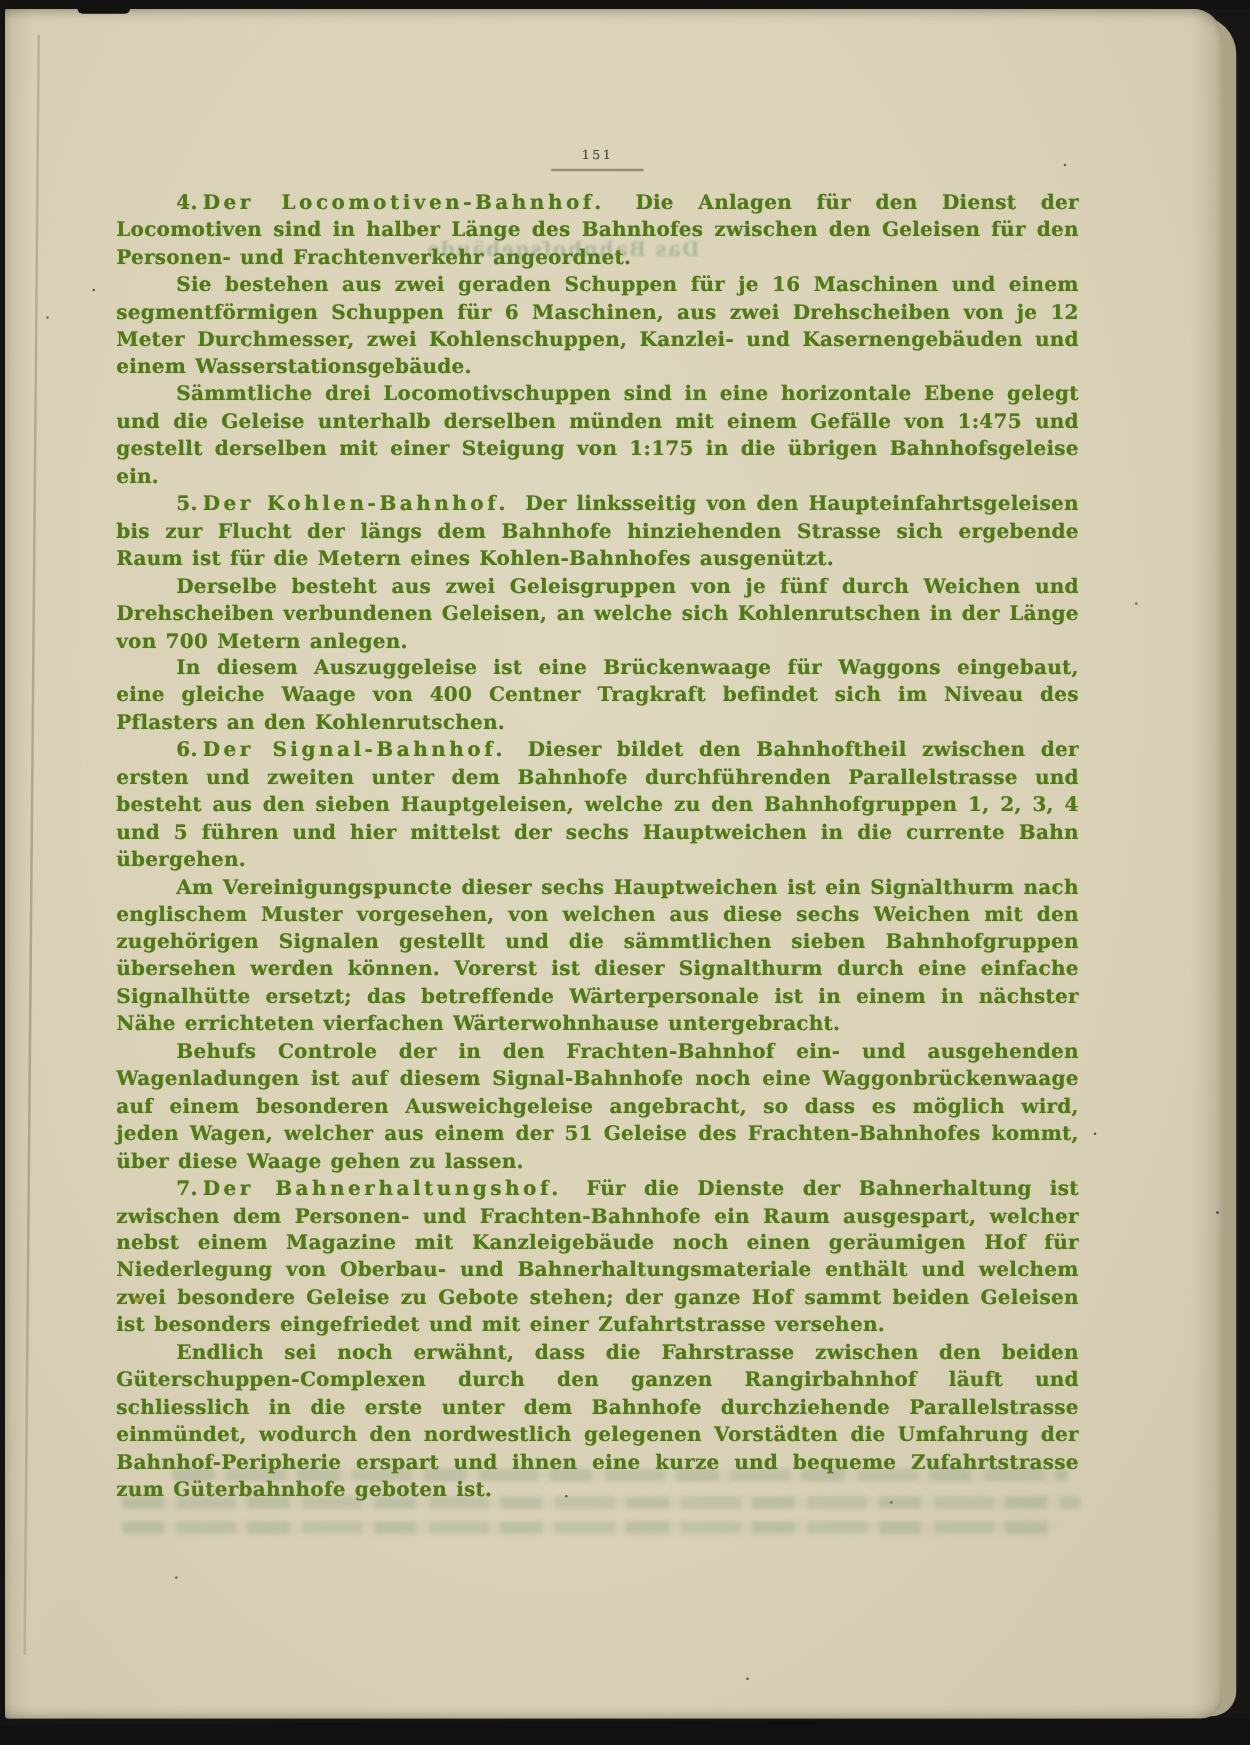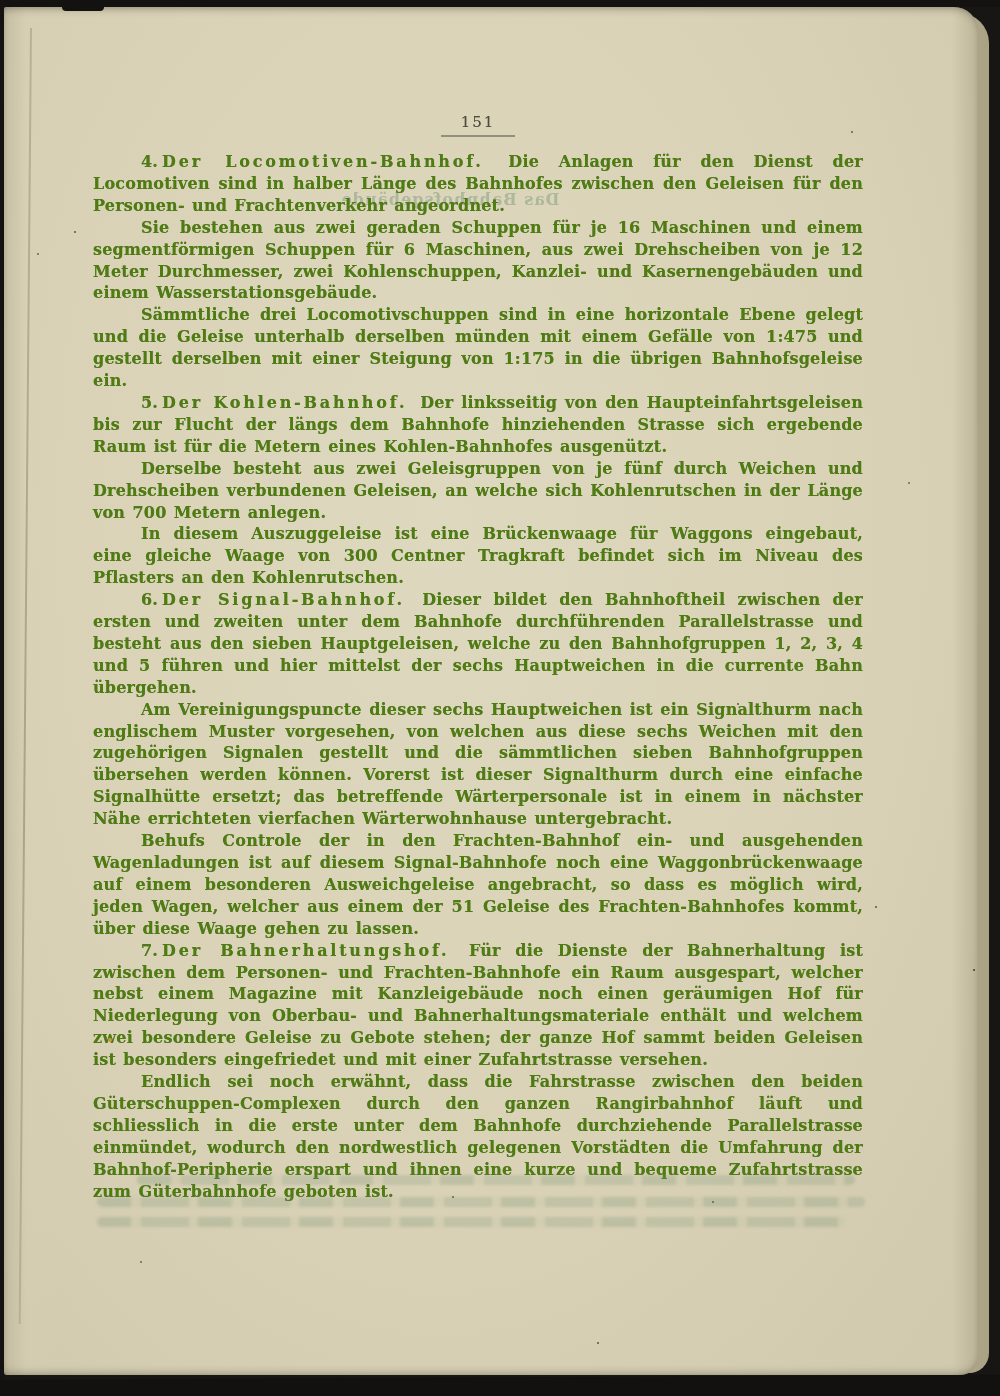--- a/index.html
+++ b/index.html
@@ -31,21 +31,21 @@
   .top-black { position:absolute; left:0; top:0; width:1000px; height:7px; background:#131211; }
   .top-notch { position:absolute; left:62px; top:0; width:42px; height:11px; background:#131211; border-radius:0 0 4px 4px; }
   .left-black { position:absolute; left:0; top:0; width:4px; height:1396px; background:#141312; }
   .bottom-black {
     position:absolute; left:-12px; top:1380px; width:1030px; height:46px;
     background:#121110; transform:rotate(-0.3deg); transform-origin:left center;
     border-radius:8px 4px 0 0;
   }
   .page-head { position:absolute; left:93px; top:112px; width:770px; text-align:center; }
   .page-number {
-    display:inline-block; font-size:15px; letter-spacing:2px; color:#4e4b40;
+    display:inline-block; font-size:10px; letter-spacing:2px; color:#4e4b40;
     text-shadow:0 0 0.6px rgba(78,75,64,.6);
   }
   .head-rule { width:74px; height:2px; background:#6e6a59; margin:4px auto 0; opacity:.65; }
   .text-block { position:absolute; left:93px; top:151px; width:770px; }
   .para {
     margin:0; text-indent:48px; text-align:justify;
     font-size:16px; line-height:21.9px; color:#4d7c0f;
     word-spacing:1.5px; letter-spacing:0.2px;
     text-shadow:0 0 0.6px rgba(75,73,64,.55);
     font-weight:bold;
@@ -97,21 +97,21 @@
     <span class="page-number">151</span>
     <div class="head-rule"></div>
   </div>
 
   <div class="text-block">
       <p class="para"><span class="pnum">4.</span><span class="sperr">Der Locomotiven-Bahnhof.</span> <span>Die Anlagen für den Dienst der Locomotiven sind in halber Länge des Bahnhofes zwischen den Geleisen für den Personen- und Frachtenverkehr angeordnet.</span></p>
       <p class="para"><span>Sie bestehen aus zwei geraden Schuppen für je 16 Maschinen und einem segmentförmigen Schuppen für 6 Maschinen, aus zwei Drehscheiben von je 12 Meter Durchmesser, zwei Kohlenschuppen, Kanzlei- und Kasernengebäuden und einem Wasserstationsgebäude.</span></p>
       <p class="para"><span>Sämmtliche drei Locomotivschuppen sind in eine horizontale Ebene gelegt und die Geleise unterhalb derselben münden mit einem Gefälle von 1:475 und gestellt derselben mit einer Steigung von 1:175 in die übrigen Bahnhofsgeleise ein.</span></p>
       <p class="para"><span class="pnum">5.</span><span class="sperr">Der Kohlen-Bahnhof.</span> <span>Der linksseitig von den Haupteinfahrtsgeleisen bis zur Flucht der längs dem Bahnhofe hinziehenden Strasse sich ergebende Raum ist für die Metern eines Kohlen-Bahnhofes ausgenützt.</span></p>
       <p class="para"><span>Derselbe besteht aus zwei Geleisgruppen von je fünf durch Weichen und Drehscheiben verbundenen Geleisen, an welche sich Kohlenrutschen in der Länge von 700 Metern anlegen.</span></p>
-      <p class="para"><span>In diesem Auszuggeleise ist eine Brückenwaage für Waggons eingebaut, eine gleiche Waage von 300 Centner Tragkraft befindet sich im Niveau des Pflasters an den Kohlenrutschen.</span></p>
+      <p class="para"><span>In diesem Auszuggeleise ist eine Brückenwaage für Waggons eingebaut, eine gleiche Waage von 400 Centner Tragkraft befindet sich im Niveau des Pflasters an den Kohlenrutschen.</span></p>
       <p class="para"><span class="pnum">6.</span><span class="sperr">Der Signal-Bahnhof.</span> <span>Dieser bildet den Bahnhoftheil zwischen der ersten und zweiten unter dem Bahnhofe durchführenden Parallelstrasse und besteht aus den sieben Hauptgeleisen, welche zu den Bahnhofgruppen 1, 2, 3, 4 und 5 führen und hier mittelst der sechs Hauptweichen in die currente Bahn übergehen.</span></p>
       <p class="para"><span>Am Vereinigungspuncte dieser sechs Hauptweichen ist ein Signalthurm nach englischem Muster vorgesehen, von welchen aus diese sechs Weichen mit den zugehörigen Signalen gestellt und die sämmtlichen sieben Bahnhofgruppen übersehen werden können. Vorerst ist dieser Signalthurm durch eine einfache Signalhütte ersetzt; das betreffende Wärterpersonale ist in einem in nächster Nähe errichteten vierfachen Wärterwohnhause untergebracht.</span></p>
       <p class="para"><span>Behufs Controle der in den Frachten-Bahnhof ein- und ausgehenden Wagenladungen ist auf diesem Signal-Bahnhofe noch eine Waggonbrückenwaage auf einem besonderen Ausweichgeleise angebracht, so dass es möglich wird, jeden Wagen, welcher aus einem der 51 Geleise des Frachten-Bahnhofes kommt, über diese Waage gehen zu lassen.</span></p>
       <p class="para"><span class="pnum">7.</span><span class="sperr">Der Bahnerhaltungshof.</span> <span>Für die Dienste der Bahnerhaltung ist zwischen dem Personen- und Frachten-Bahnhofe ein Raum ausgespart, welcher nebst einem Magazine mit Kanzleigebäude noch einen geräumigen Hof für Niederlegung von Oberbau- und Bahnerhaltungsmateriale enthält und welchem zwei besondere Geleise zu Gebote stehen; der ganze Hof sammt beiden Geleisen ist besonders eingefriedet und mit einer Zufahrtstrasse versehen.</span></p>
       <p class="para"><span>Endlich sei noch erwähnt, dass die Fahrstrasse zwischen den beiden Güterschuppen-Complexen durch den ganzen Rangirbahnhof läuft und schliesslich in die erste unter dem Bahnhofe durchziehende Parallelstrasse einmündet, wodurch den nordwestlich gelegenen Vorstädten die Umfahrung der Bahnhof-Peripherie erspart und ihnen eine kurze und bequeme Zufahrtstrasse zum Güterbahnhofe geboten ist.</span></p>
     </div>
 
   <div class="ghost-line gl1"></div>
   <div class="ghost-line gl2"></div>
   <div class="ghost-line gl3"></div>

